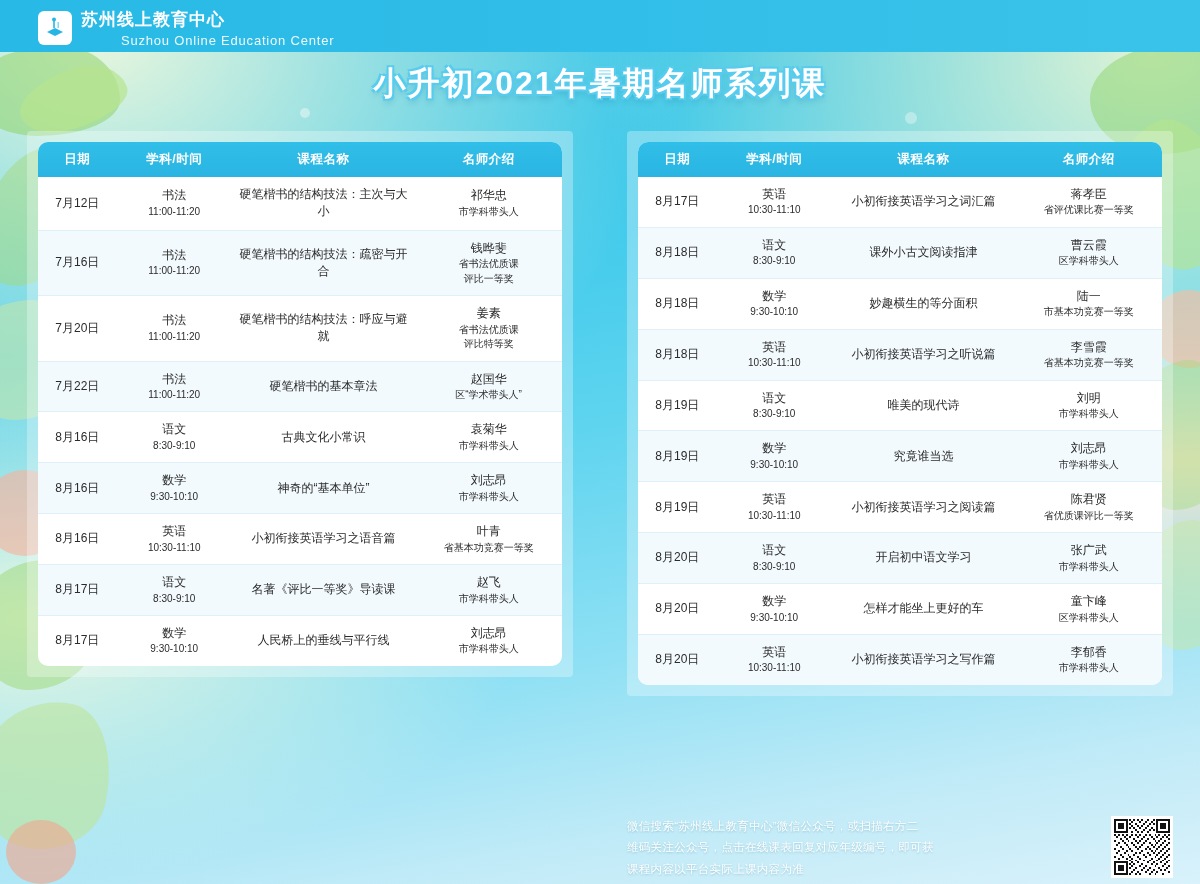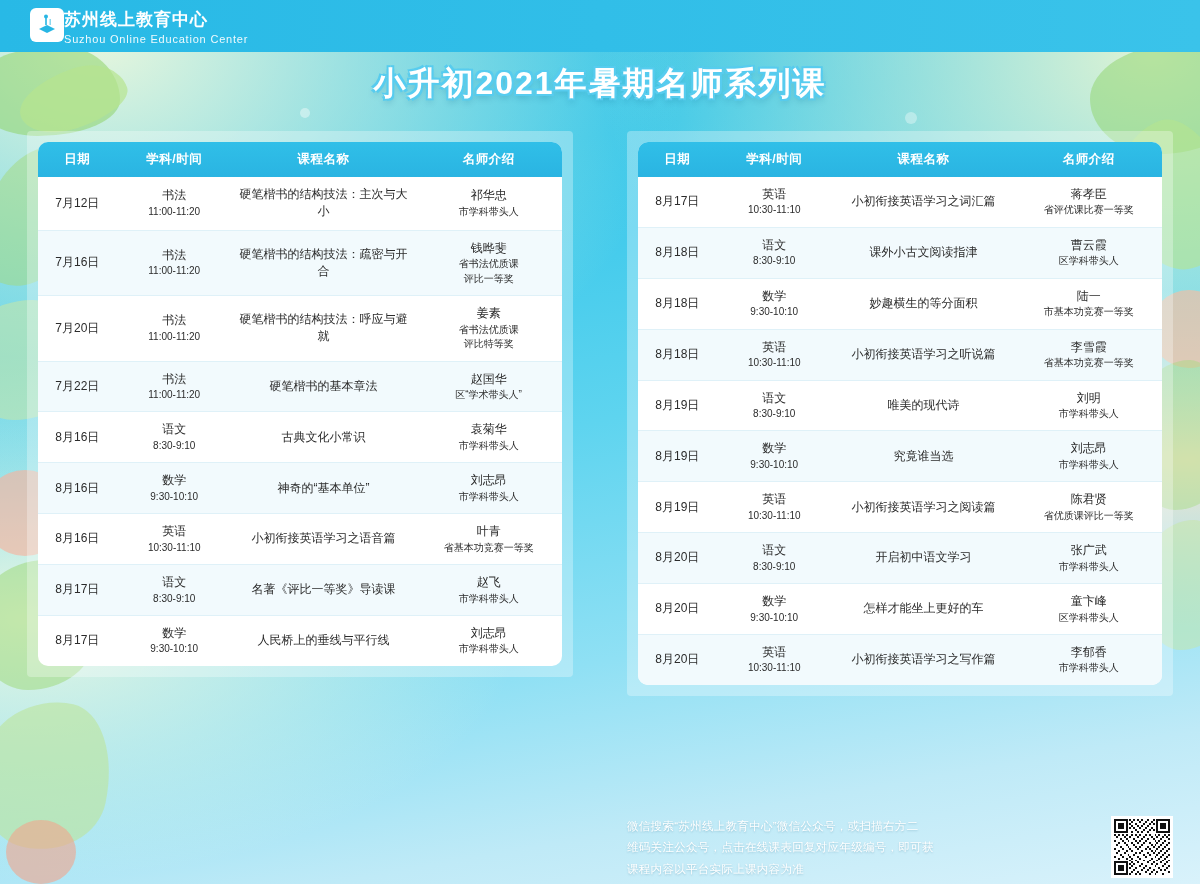--- a/index.html
+++ b/index.html
@@ -22,29 +22,29 @@
     position:absolute; border-radius:60% 40% 55% 45% / 50% 60% 40% 50%;
     opacity:.85;
   }
   .blob { position:absolute; border-radius:50%; }
 
   
   .topbar {
     position:absolute; top:0; left:0; width:1200px; height:52px;
     background:linear-gradient(90deg,#28b9e6,#3ac3ea);
   }
-  .logo-wrap { position:absolute; top:8px; left:30px; display:flex; }
+  .logo-wrap { position:absolute; top:8px; left:38px; display:flex; align-items:center; gap:9px; }
   .logo-mark {
     width:34px; height:34px; border-radius:6px; background:#ffffff;
     display:flex; align-items:center; justify-content:center;
     color:#27b6e4; font-size:19px; font-weight:bold; line-height:1;
   }
   .logo-text { color:#fff; }
   .logo-cn { font-size:17px; font-weight:bold; letter-spacing:1px; }
-  .logo-en { font-size:11px; letter-spacing:.8px; opacity:.92; margin-top:2px; }
+  .logo-en { font-size:13px; letter-spacing:.8px; opacity:.92; margin-top:2px;margin-left:40px; }
 
   
   .title {
     position:absolute; top:62px; left:0; width:1200px; text-align:center;
     font-size:32px; font-weight:bold; color:#ffffff; letter-spacing:2px;
     text-shadow:
       -2px -2px 0 #57ccef, 2px -2px 0 #57ccef, -2px 2px 0 #57ccef, 2px 2px 0 #57ccef,
       0 4px 6px rgba(0,90,130,.28);
   }
 

